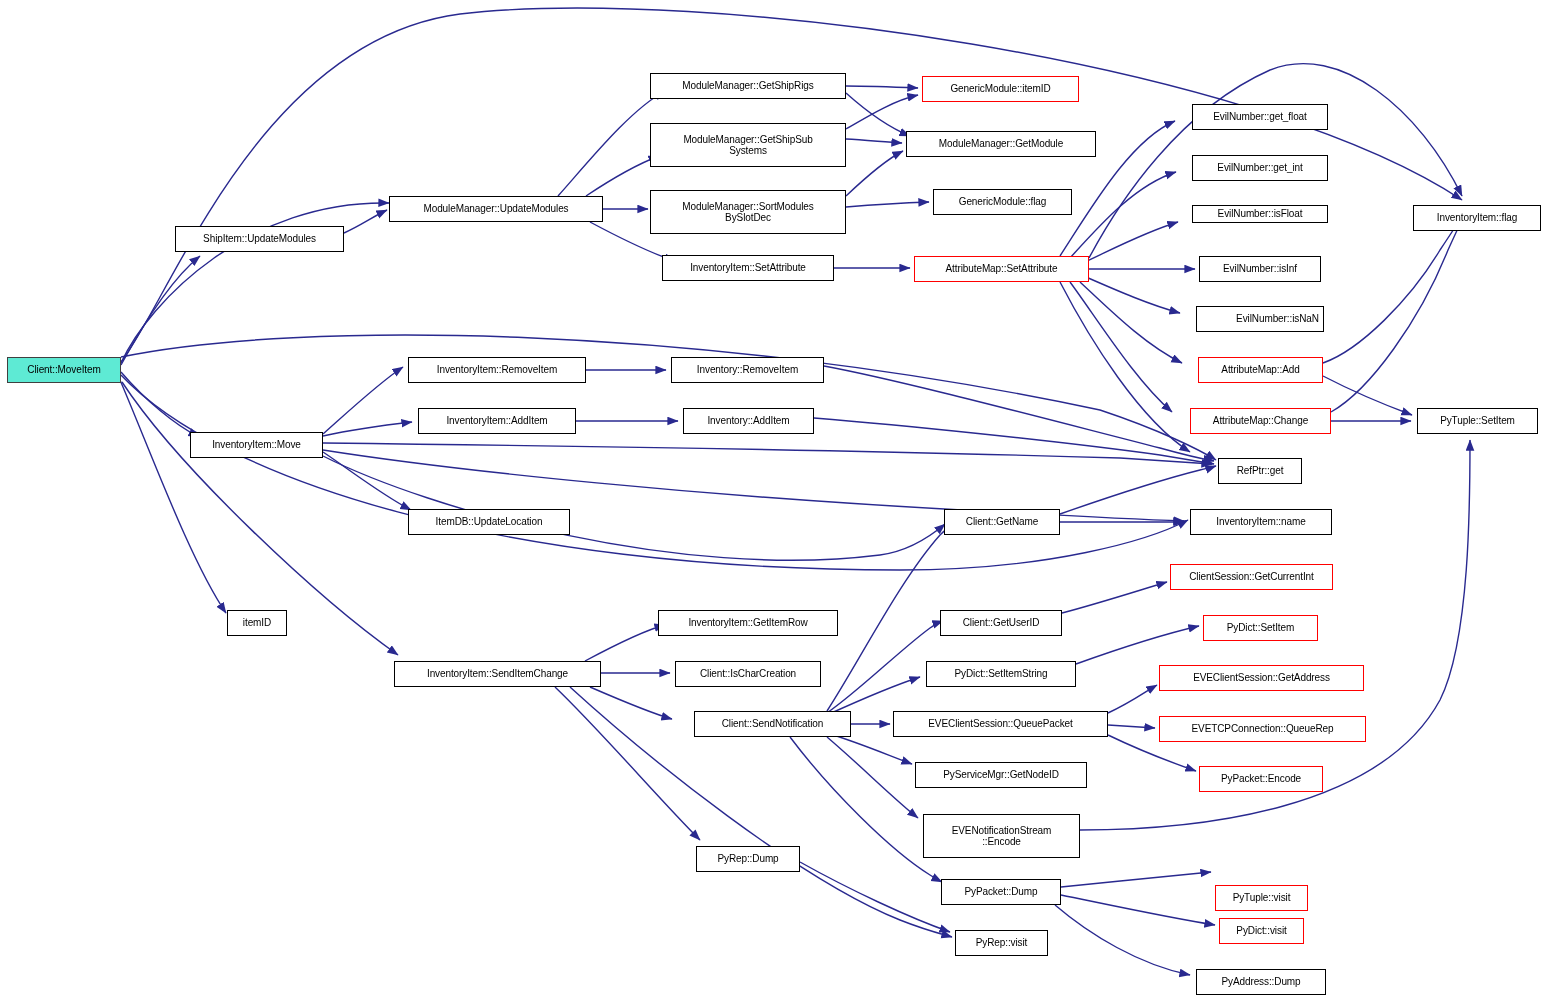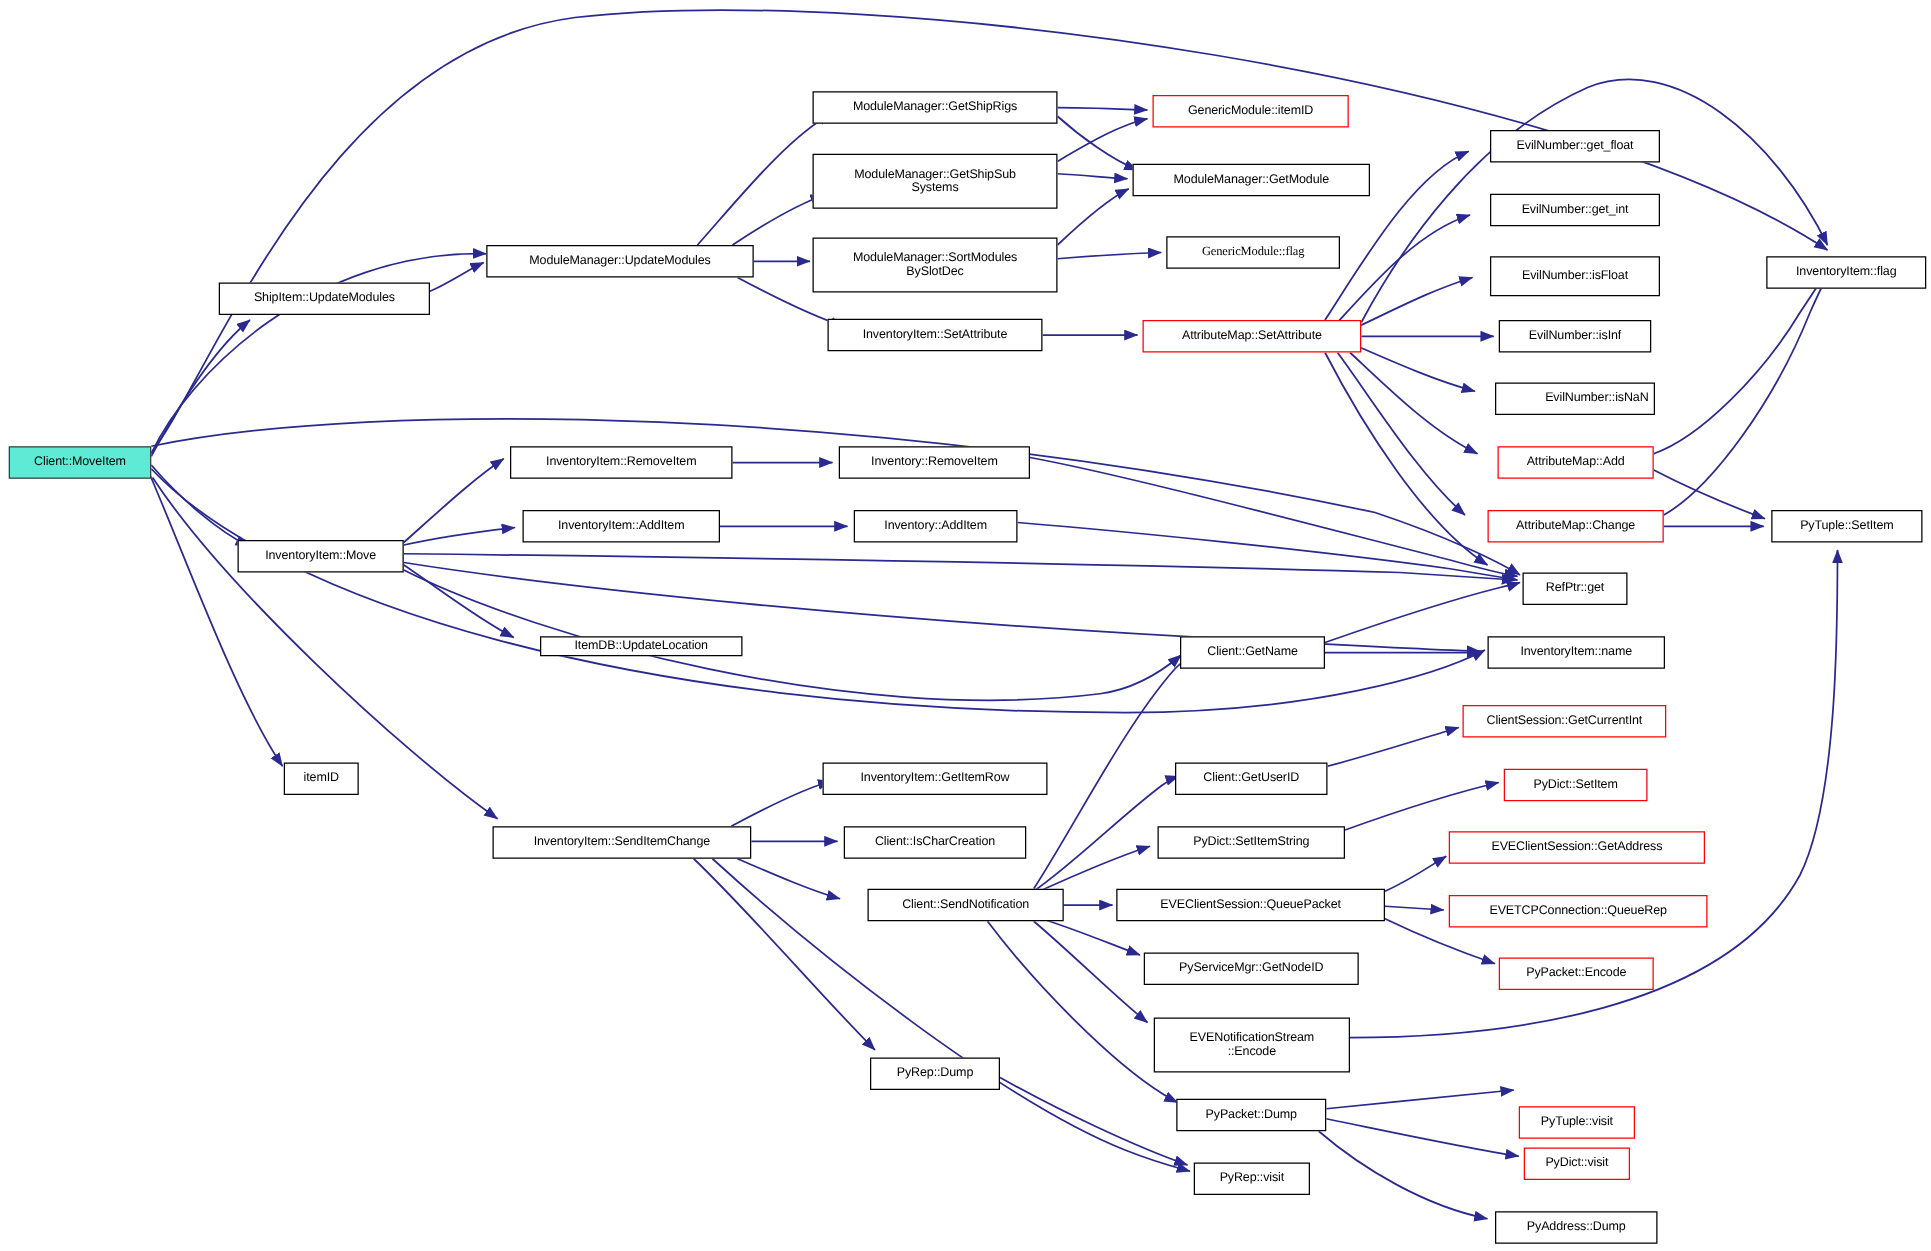--- a/index.html
+++ b/index.html
@@ -131,35 +131,35 @@
       <div class="node" style="left: 175px; top: 226px; width: 169px; height: 26px;">ShipItem::UpdateModules</div>
       <div class="node" style="left: 389px; top: 196px; width: 214px; height: 26px;">ModuleManager::UpdateModules</div>
       <div class="node" style="left: 650px; top: 73px; width: 196px; height: 26px;">ModuleManager::GetShipRigs</div>
       <div class="node" style="left: 650px; top: 123px; width: 196px; height: 44px;">ModuleManager::GetShipSub
 Systems</div>
       <div class="node" style="left: 650px; top: 190px; width: 196px; height: 44px;">ModuleManager::SortModules
 BySlotDec</div>
       <div class="node" style="left: 662px; top: 255px; width: 172px; height: 26px;">InventoryItem::SetAttribute</div>
       <div class="node red" style="left: 922px; top: 76px; width: 157px; height: 26px;">GenericModule::itemID</div>
       <div class="node" style="left: 906px; top: 131px; width: 190px; height: 26px;">ModuleManager::GetModule</div>
-      <div class="node" style="left: 933px; top: 189px; width: 139px; height: 26px; font-family: Liberation Serif, serif;">GenericModule::flag</div>
+      <div class="node" style="left: 933px; top: 189px; width: 139px; height: 26px;">GenericModule::flag</div>
       <div class="node red" style="left: 914px; top: 256px; width: 175px; height: 26px;">AttributeMap::SetAttribute</div>
       <div class="node" style="left: 1192px; top: 104px; width: 136px; height: 26px;">EvilNumber::get_float</div>
       <div class="node" style="left: 1192px; top: 155px; width: 136px; height: 26px;">EvilNumber::get_int</div>
-      <div class="node" style="left: 1192px; top: 205px; width: 136px; height: 32px;">EvilNumber::isFloat</div>
+      <div class="node" style="left: 1192px; top: 205px; width: 136px; height: 18px;">EvilNumber::isFloat</div>
       <div class="node" style="left: 1199px; top: 256px; width: 122px; height: 26px;">EvilNumber::isInf</div>
       <div class="node" style="left: 1196px; top: 306px; width: 128px; height: 26px; padding-left: 35px;">EvilNumber::isNaN</div>
       <div class="node red" style="left: 1198px; top: 357px; width: 125px; height: 26px;">AttributeMap::Add</div>
       <div class="node red" style="left: 1190px; top: 408px; width: 141px; height: 26px;">AttributeMap::Change</div>
       <div class="node" style="left: 1413px; top: 205px; width: 128px; height: 26px;">InventoryItem::flag</div>
       <div class="node" style="left: 1417px; top: 408px; width: 121px; height: 26px;">PyTuple::SetItem</div>
       <div class="node" style="left: 190px; top: 432px; width: 133px; height: 26px;">InventoryItem::Move</div>
       <div class="node" style="left: 408px; top: 357px; width: 178px; height: 26px; text-align: right;">InventoryItem::RemoveItem</div>
       <div class="node" style="left: 418px; top: 408px; width: 158px; height: 26px;">InventoryItem::AddItem</div>
-      <div class="node" style="left: 432px; top: 509px; width: 162px; height: 16px;">ItemDB::UpdateLocation</div>
+      <div class="node" style="left: 408px; top: 509px; width: 162px; height: 26px;">ItemDB::UpdateLocation</div>
       <div class="node" style="left: 671px; top: 357px; width: 153px; height: 26px;">Inventory::RemoveItem</div>
       <div class="node" style="left: 683px; top: 408px; width: 131px; height: 26px;">Inventory::AddItem</div>
       <div class="node" style="left: 1218px; top: 458px; width: 84px; height: 26px;">RefPtr::get</div>
       <div class="node" style="left: 1190px; top: 509px; width: 142px; height: 26px;">InventoryItem::name</div>
       <div class="node" style="left: 944px; top: 509px; width: 116px; height: 26px;">Client::GetName</div>
       <div class="node" style="left: 227px; top: 610px; width: 60px; height: 26px;">itemID</div>
       <div class="node" style="left: 394px; top: 661px; width: 207px; height: 26px;">InventoryItem::SendItemChange</div>
       <div class="node" style="left: 658px; top: 610px; width: 180px; height: 26px;">InventoryItem::GetItemRow</div>
       <div class="node" style="left: 675px; top: 661px; width: 146px; height: 26px;">Client::IsCharCreation</div>
       <div class="node" style="left: 670px; top: 711px; width: 157px; height: 26px; margin-left: 24px;">Client::SendNotification</div>

